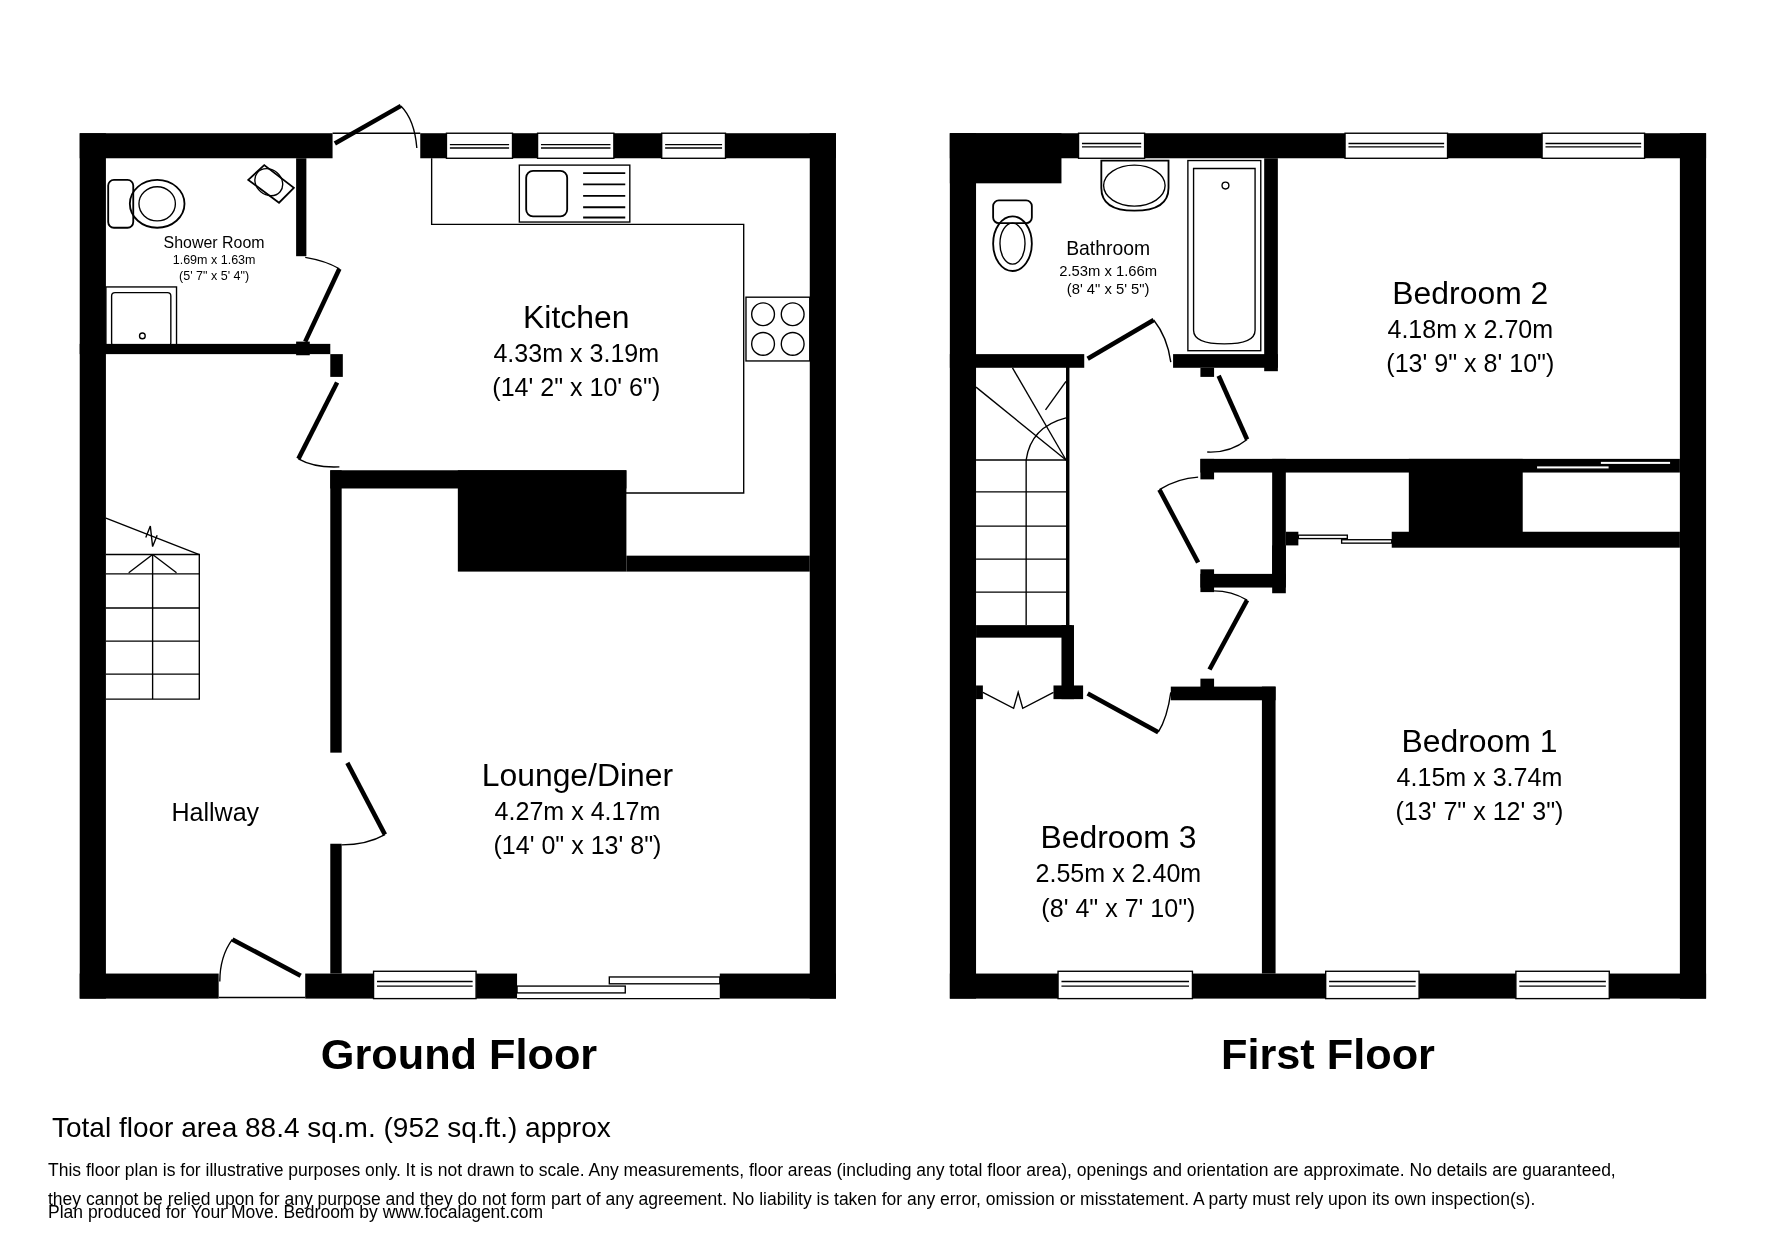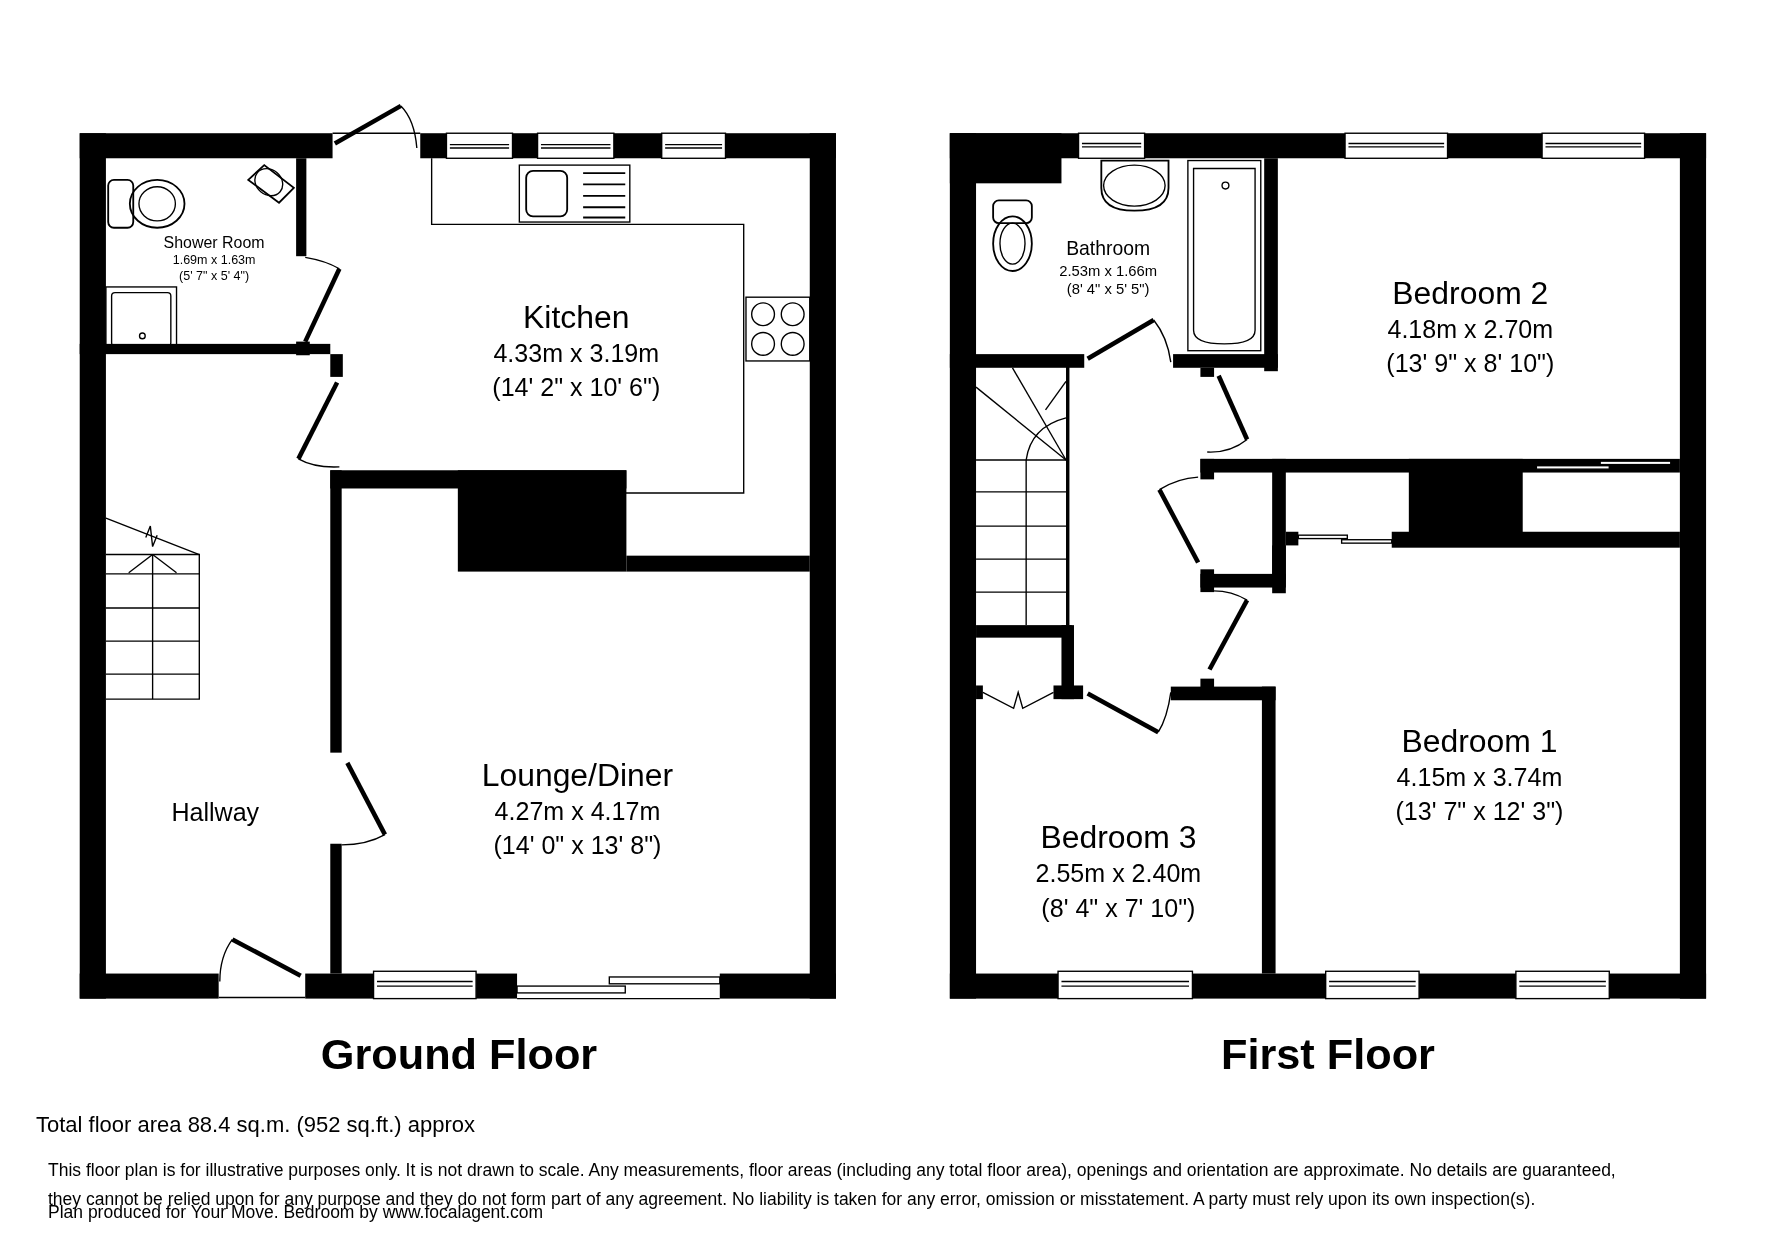--- a/index.html
+++ b/index.html
@@ -7,21 +7,21 @@
   #plan{position:absolute;left:0;top:0;width:1771px;height:1240px;}
   .wall{fill:#000;}
   .thin{fill:none;stroke:#000;stroke-width:1.2;}
   .med{fill:none;stroke:#000;stroke-width:1.6;}
   .door{fill:none;stroke:#000;stroke-width:4;}
   .arc{fill:none;stroke:#000;stroke-width:1.2;}
   .win{fill:#fff;stroke:#000;stroke-width:1.2;}
   .lbl{font-family:"Liberation Sans",sans-serif;fill:#000;text-anchor:middle;}
   .floor-title{font-family:"Liberation Sans",sans-serif;font-weight:bold;fill:#000;text-anchor:middle;}
   .foot{position:absolute;left:0;width:1771px;font-size:17.5px;line-height:21px;padding-left:48px;}
-  .total{position:absolute;left:36px;top:1112px;font-size:22px;}
+  .total{position:absolute;left:52px;top:1112px;font-size:28px;}
 </style>
 </head>
 <body>
 
 <svg id="plan" viewBox="0 0 1555 1089" preserveAspectRatio="none" xmlns="http://www.w3.org/2000/svg">
 
   <g>
 
     <rect class="wall" x="70" y="117" width="222" height="22"></rect>
     <rect class="wall" x="369" y="117" width="365" height="22"></rect>

